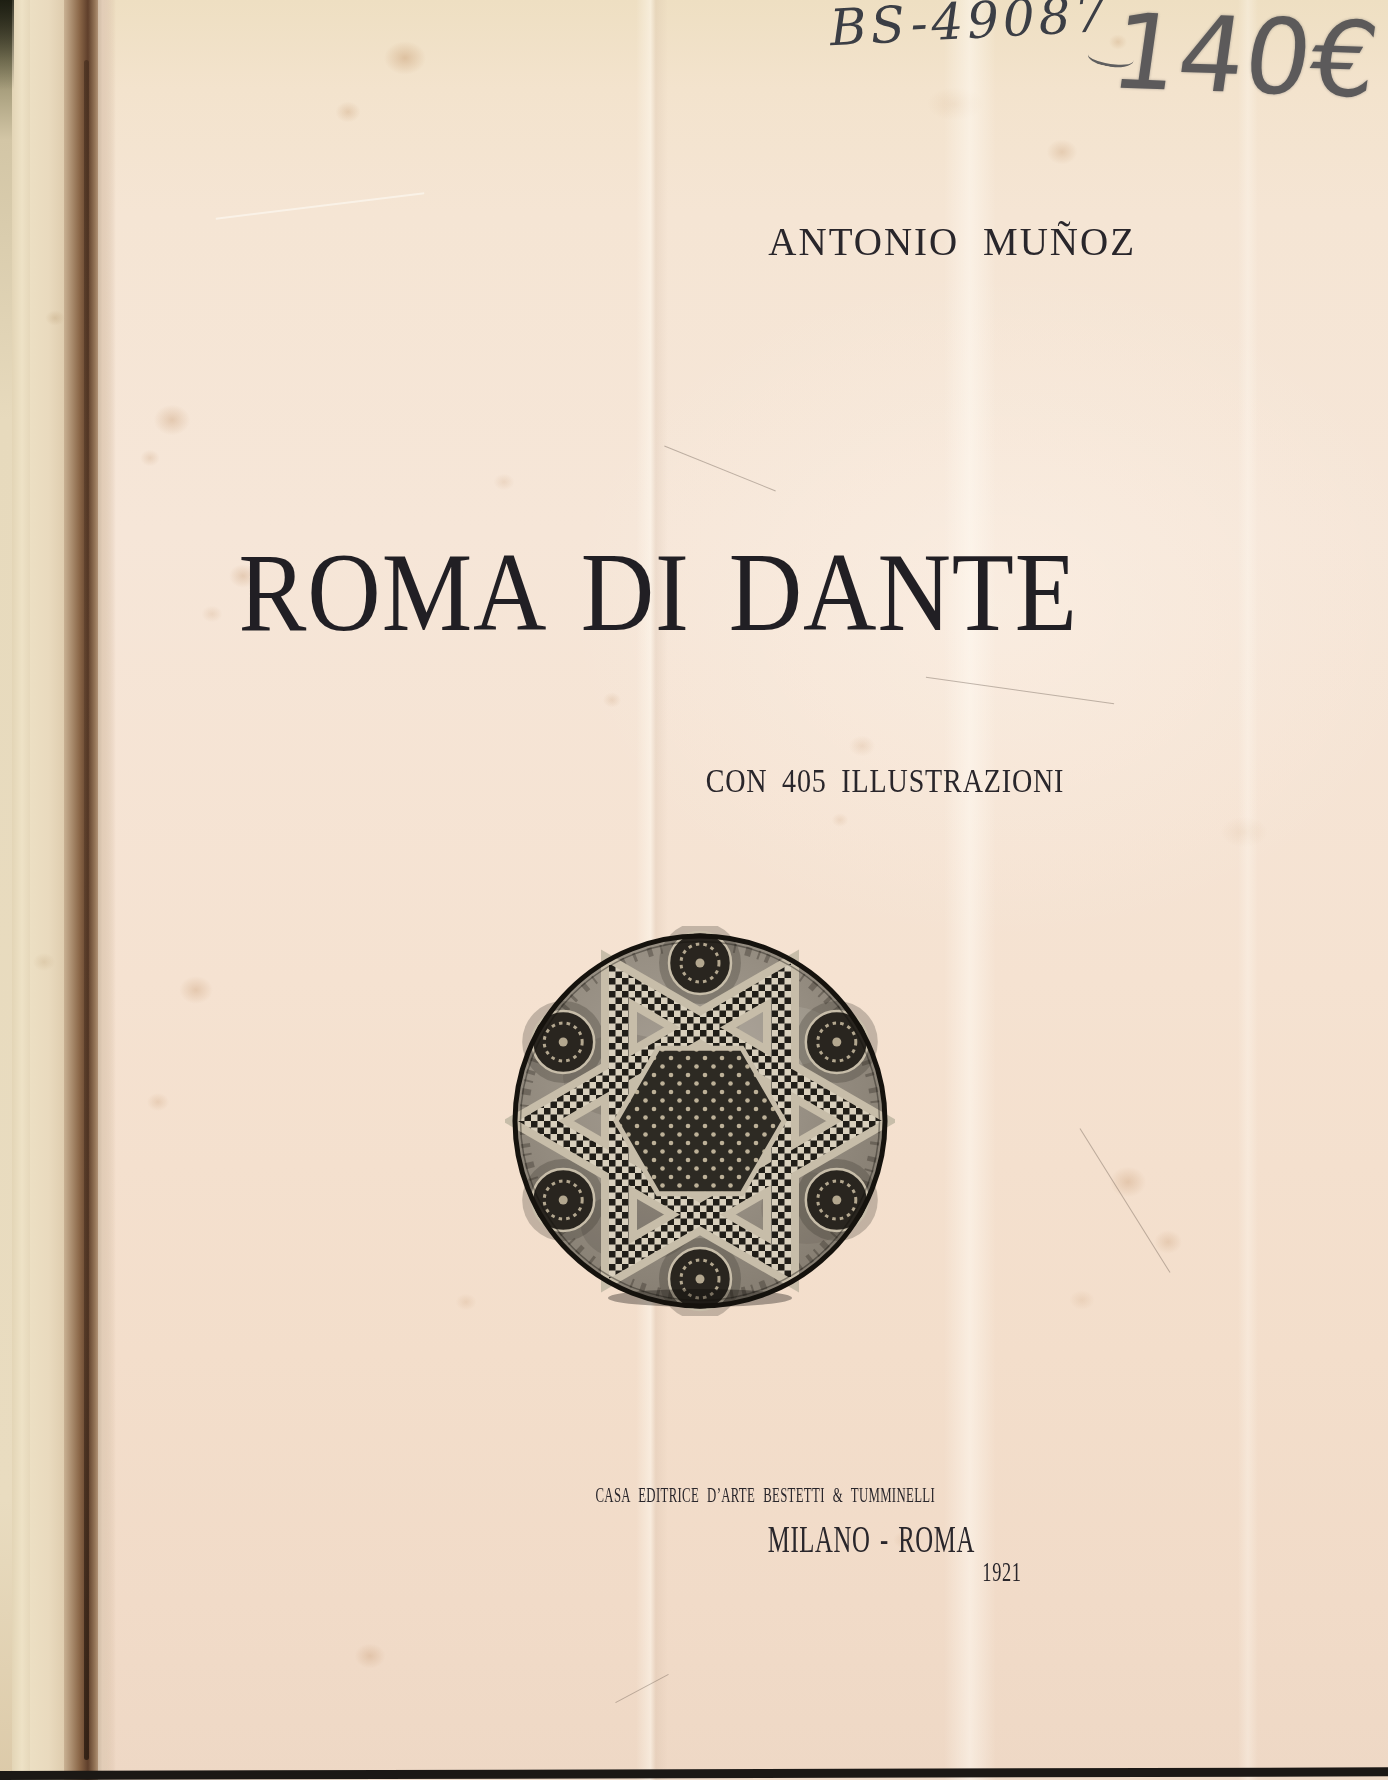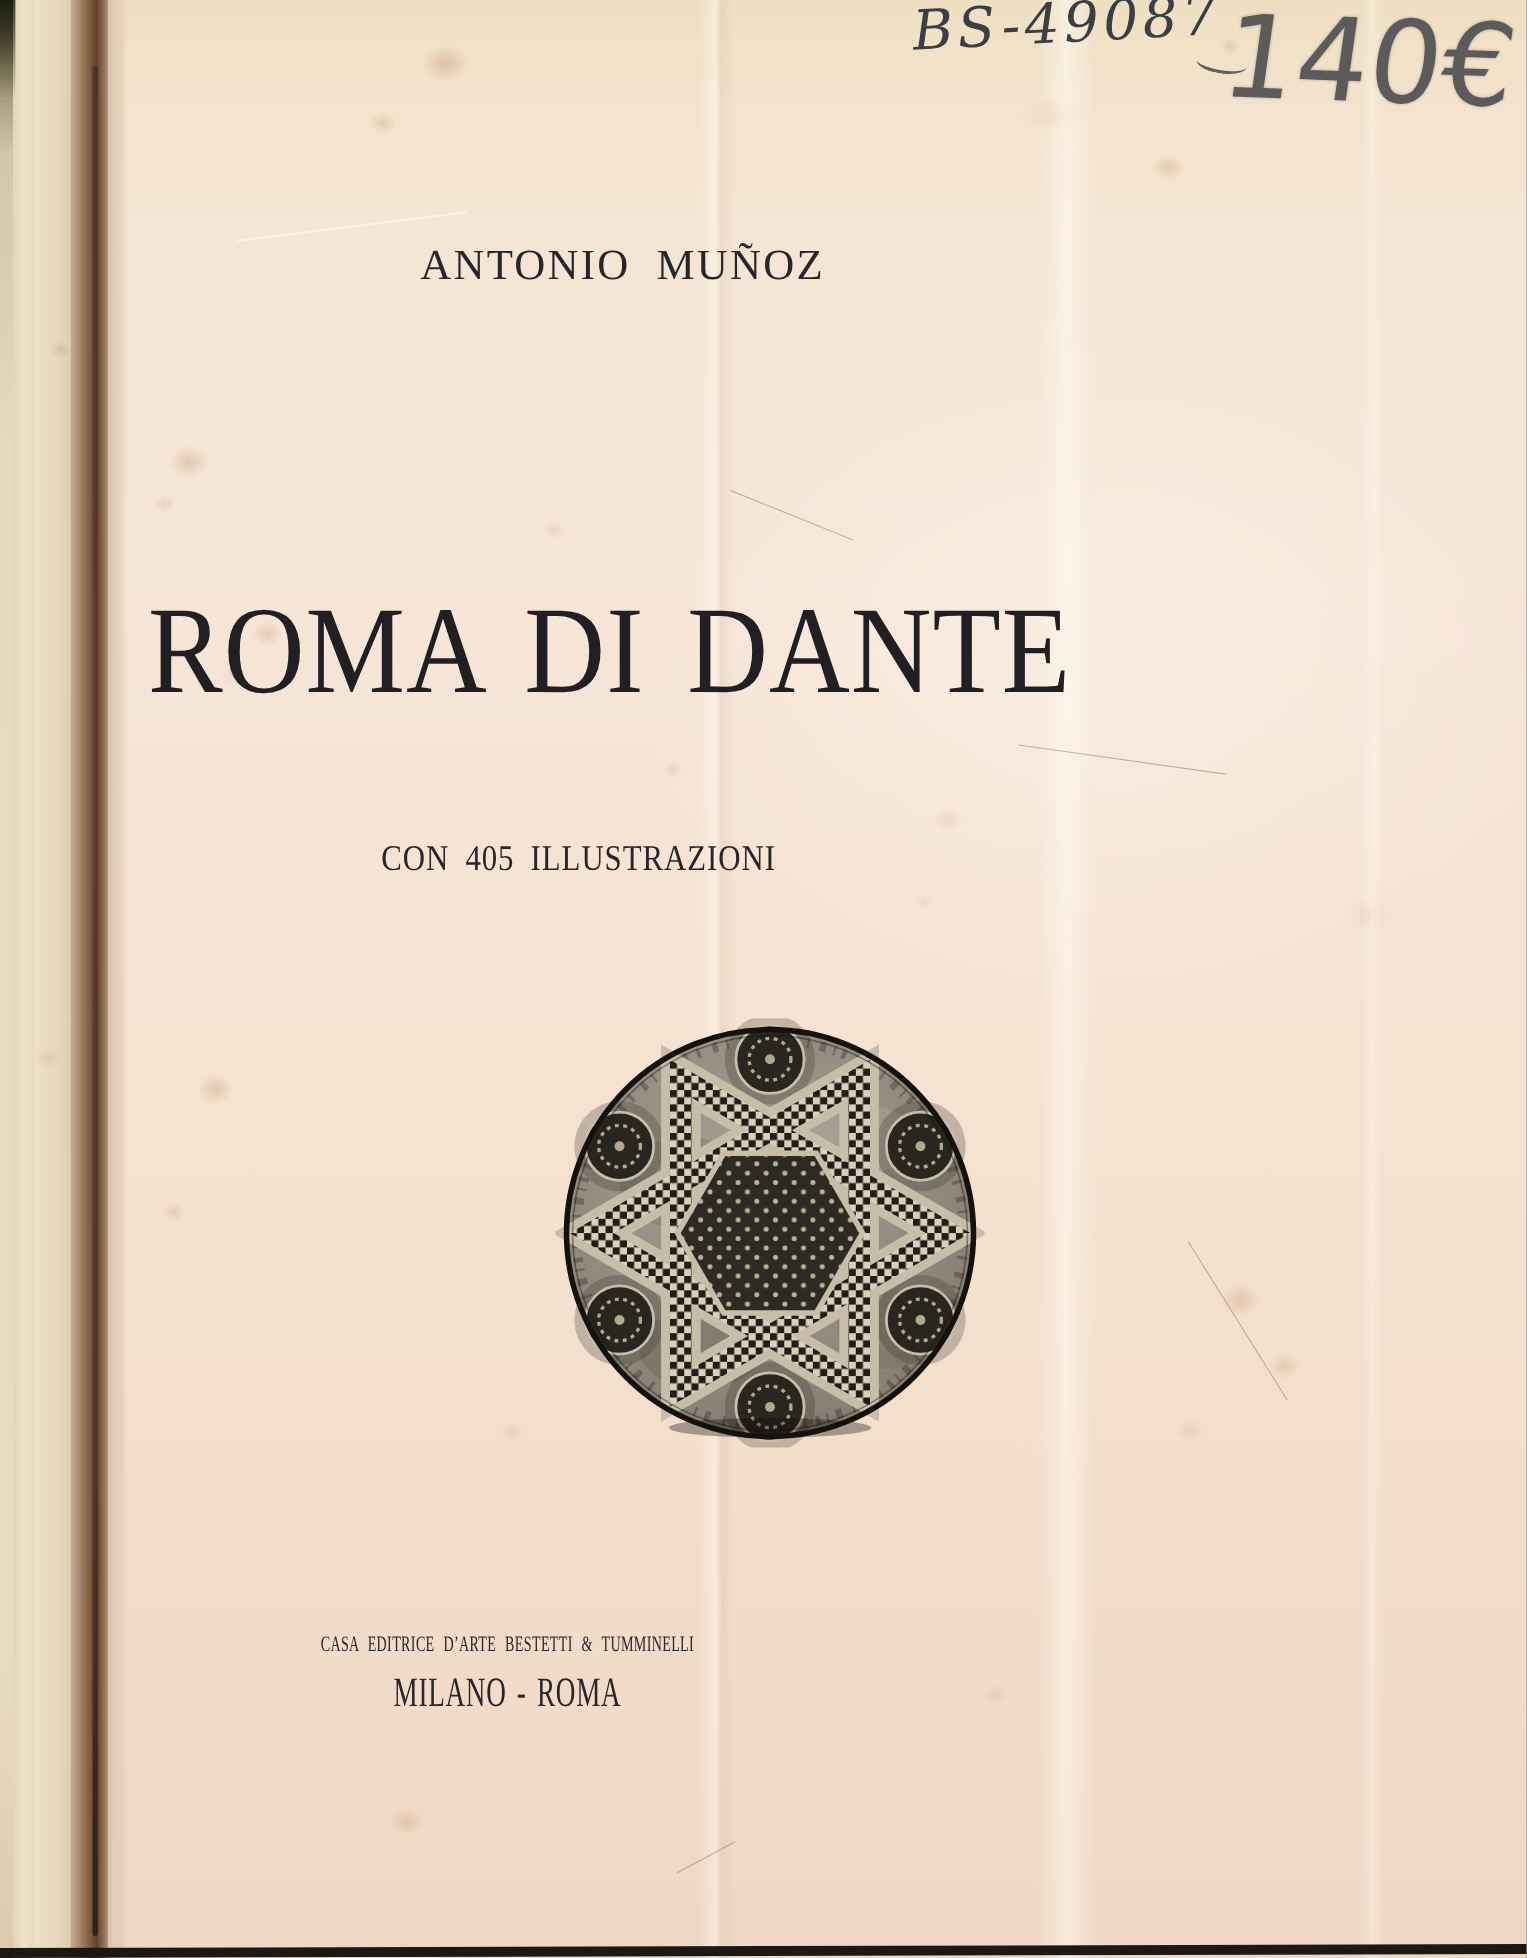--- a/index.html
+++ b/index.html
@@ -55,21 +55,21 @@
     radial-gradient(15px 12px at 466px 1302px,rgba(176,118,66,.14),rgba(176,118,66,0) 70%),
     radial-gradient(17px 13px at 905px 1540px,rgba(176,118,66,.14),rgba(176,118,66,0) 70%),
     radial-gradient(12px 10px at 840px 820px,rgba(176,118,66,.14),rgba(176,118,66,0) 70%),
     radial-gradient(34px 22px at 1244px 832px,rgba(190,140,90,.12),rgba(190,140,90,0) 70%),
     radial-gradient(14px 11px at 55px 318px,rgba(160,120,70,.20),rgba(160,120,70,0) 70%),
     radial-gradient(16px 13px at 44px 962px,rgba(160,120,70,.16),rgba(160,120,70,0) 70%);}
   
   .scratch{position:absolute;background:rgba(95,82,70,.38);height:1px;}
   .scratch.white{background:rgba(255,255,252,.5);height:2px;}
   
-  .print{position:absolute;left:0;width:1120px;text-align:center;color:#29262b;line-height:1;white-space:nowrap;}
+  .print{position:absolute;left:10px;width:1120px;text-align:right;color:#29262b;line-height:1;white-space:nowrap;}
   .print > span{display:inline-block;}
   .author{top:222px;font-size:39px;letter-spacing:2px;word-spacing:12px;}
   .author > span{transform:translateX(6px);}
   .title{top:535px;font-size:113px;font-weight:normal;letter-spacing:1px;word-spacing:14px;color:#211f24;}
   .title > span{transform:translateX(-6px) scaleX(.90);}
   .subtitle{top:765px;font-size:33px;letter-spacing:1px;word-spacing:8px;}
   .subtitle > span{transform:translateX(-34px) scaleX(.85);}
   .pub1{top:1485px;font-size:20px;letter-spacing:.5px;word-spacing:7px;}
   .pub1 > span{transform:translateX(-99px) scaleX(.64);}
   .pub2{top:1520px;font-size:38px;letter-spacing:1px;word-spacing:4px;}
@@ -114,20 +114,21 @@
 
   <div class="ink-note">BS-49087</div>
   <div class="ink-flourish"></div>
   <div class="pencil-note">140€</div>
 
   <div class="print author"><span>ANTONIO MUÑOZ</span></div>
   <div class="print title"><span>ROMA DI DANTE</span></div>
   <div class="print subtitle"><span>CON 405 ILLUSTRAZIONI</span></div>
   <div class="print pub1"><span>CASA EDITRICE D’ARTE BESTETTI &amp; TUMMINELLI</span></div>
   <div class="print pub2"><span>MILANO - ROMA</span></div>
+  <div class="print year"><span>1921</span></div>
 
   <svg class="medallion" width="390" height="390" viewBox="0 0 390 390" aria-hidden="true">
     <defs>
       <radialGradient id="stone" cx="45%" cy="38%" r="78%">
         <stop offset="0%" stop-color="#a8a095"></stop>
         <stop offset="45%" stop-color="#978f83"></stop>
         <stop offset="80%" stop-color="#867e72"></stop>
         <stop offset="100%" stop-color="#776f64"></stop>
       </radialGradient>
       <pattern id="checker" width="13" height="13" patternUnits="userSpaceOnUse">

